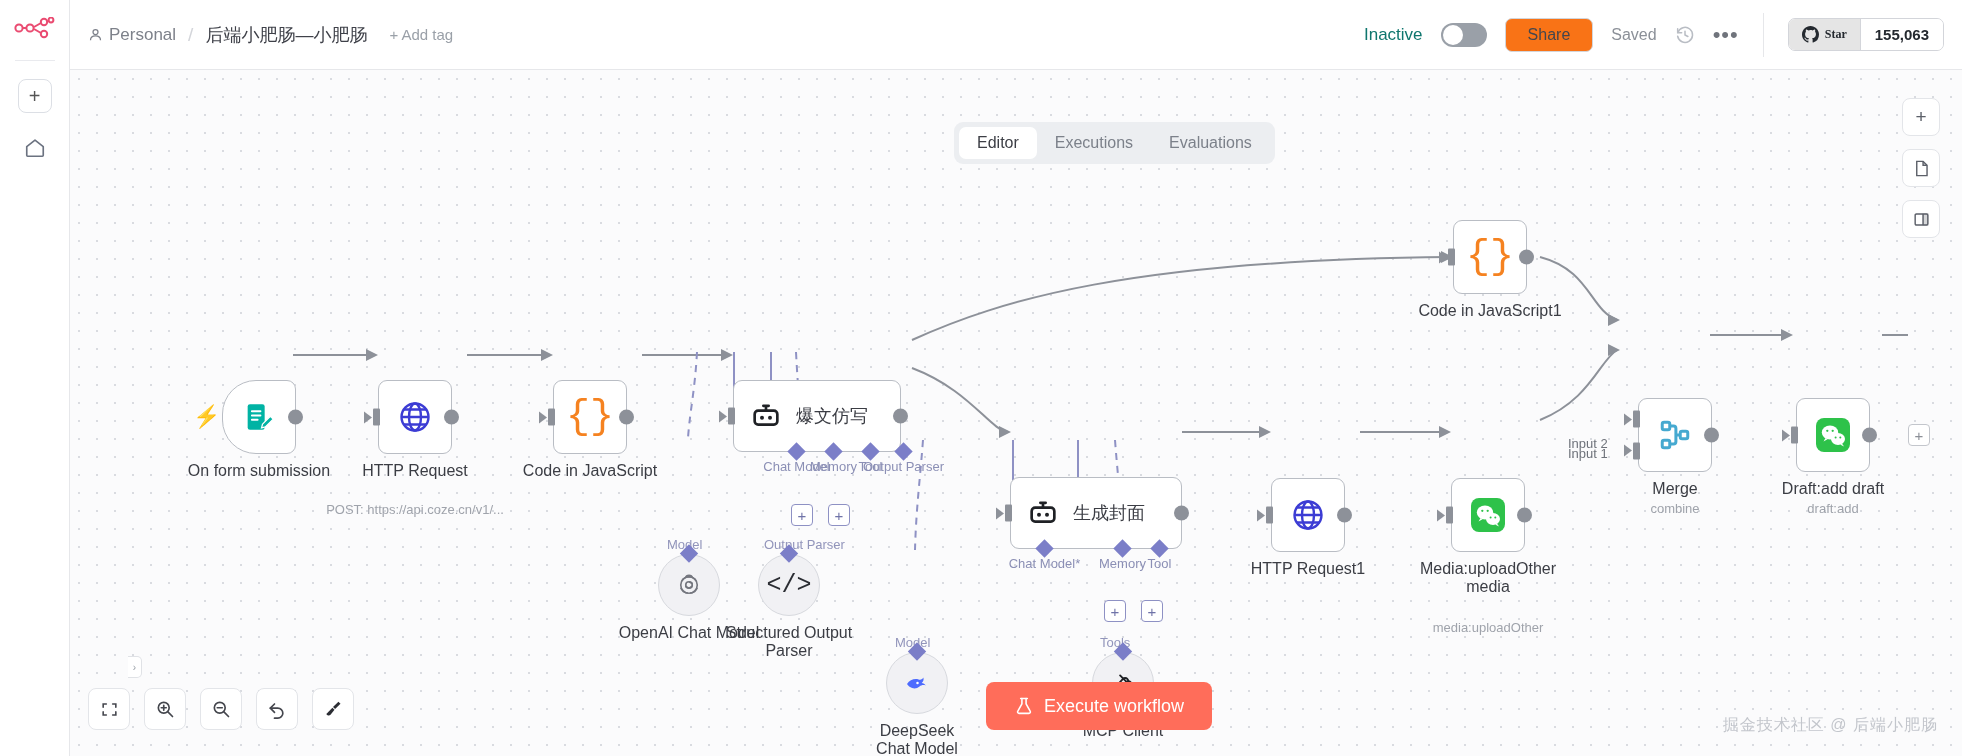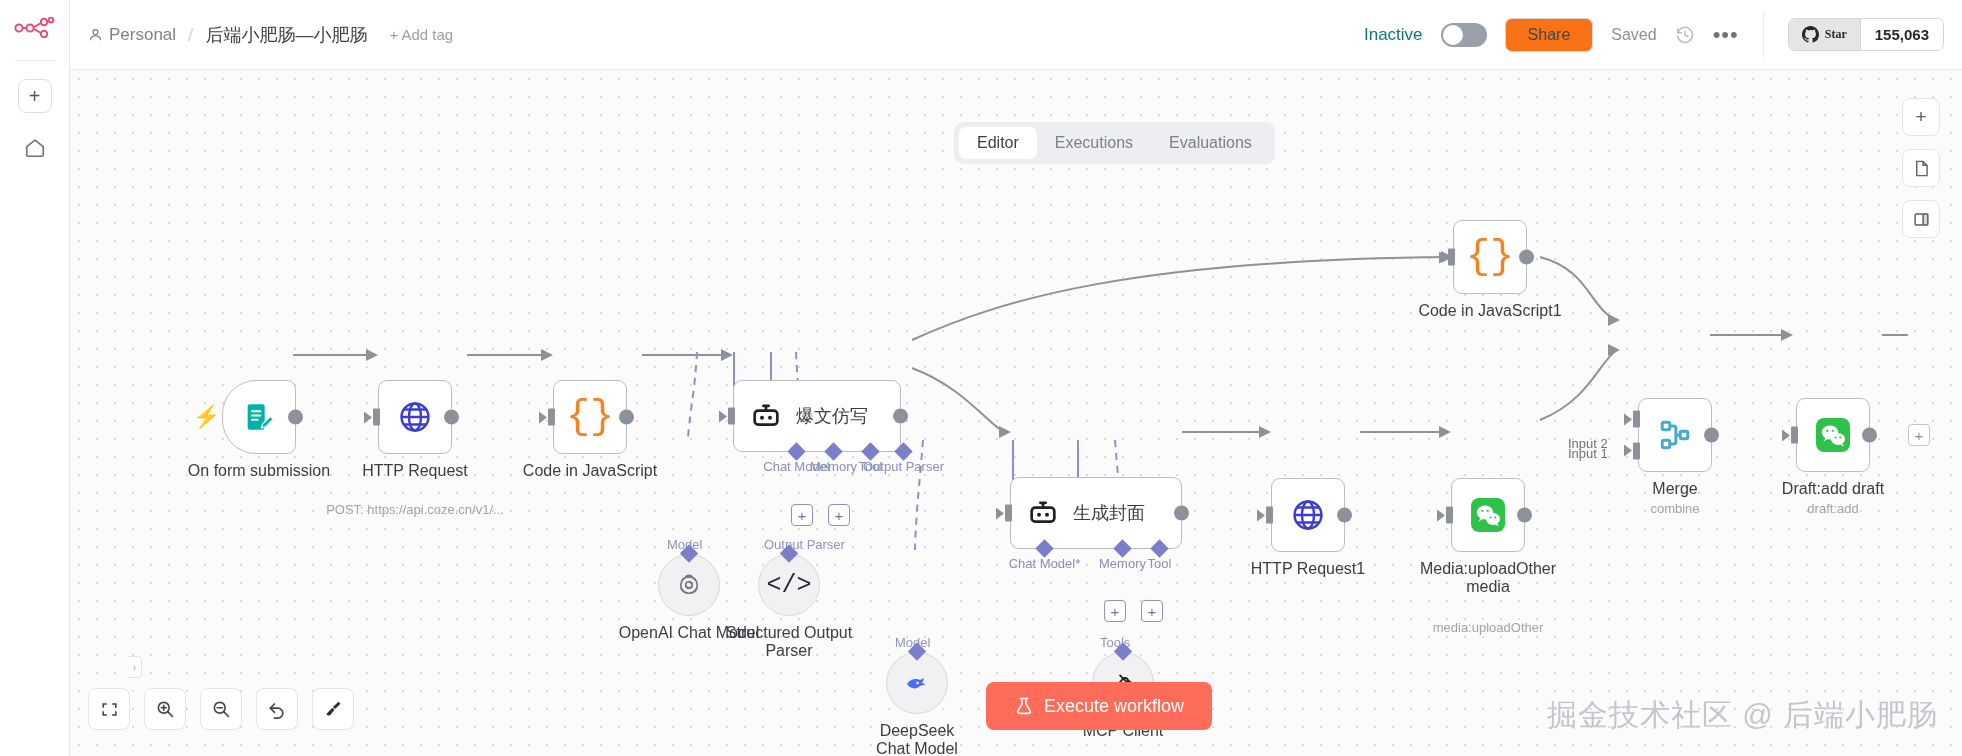--- a/index.html
+++ b/index.html
@@ -95,21 +95,21 @@
 
   
   #execute-btn {
     position:absolute; left:916px; bottom:26px; background:#ff6d5a; color:#fff;
     border:none; border-radius:8px; padding:13px 28px; font-size:18px;
     display:flex; align-items:center; gap:10px; cursor:pointer; z-index:22;
     font-family:"Liberation Sans", sans-serif;
   }
 
   #watermark {
-    position:absolute; right:24px; bottom:20px; color:#c3c6cc; font-size:30px;
+    position:absolute; right:24px; bottom:20px; color:#c3c6cc; font-size:16px;
     letter-spacing:1px; z-index:21; user-select:none;
   }
 
   
   .node { position:absolute; }
   .box {
     background:#fff; border:1px solid #b9bdc4; border-radius:9px;
     display:flex; align-items:center; justify-content:center; position:relative;
   }
   .box.sq { width:74px; height:74px; }

